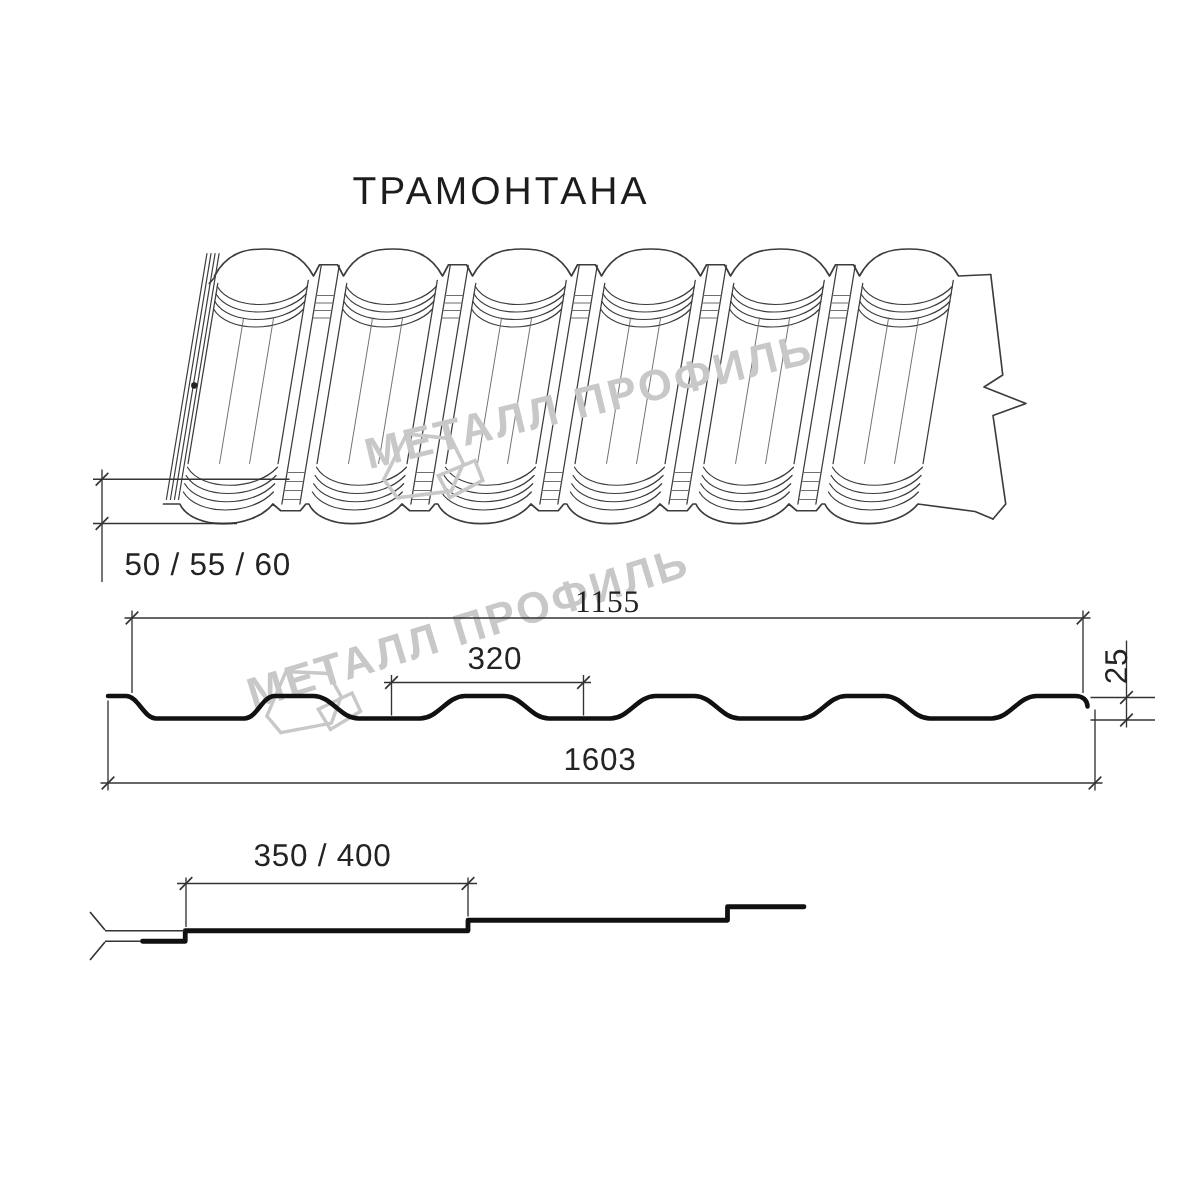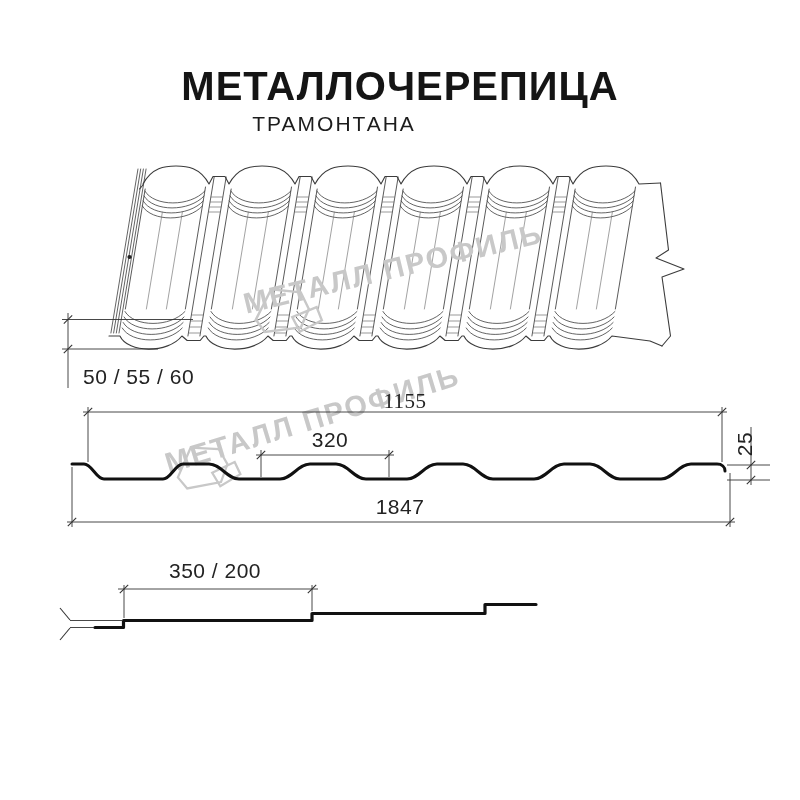--- a/index.html
+++ b/index.html
@@ -1,38 +1,37 @@
 <!DOCTYPE html>
 <html><head>
 <meta charset="utf-8">
 <style>
   html,body{margin:0;padding:0;background:#ffffff;}
   #stage{position:relative;width:800px;height:800px;background:#ffffff;overflow:hidden;
          font-family:"Liberation Sans",sans-serif;}
   .abs{position:absolute;}
   #title{left:0;top:64px;width:800px;text-align:center;font-size:40px;font-weight:bold;
          color:#151515;letter-spacing:1px;white-space:nowrap;}
-  #subtitle{left:0;top:112px;width:668px;text-align:center;font-size:21px;font-weight:500;
+  #subtitle{left:0;top:112px;width:668px;text-align:center;font-size:26px;font-weight:500;
          color:#1c1c1c;letter-spacing:2px;white-space:nowrap;}
   .dim-label{position:absolute;font-size:21px;color:#232323;letter-spacing:.5px;white-space:nowrap;z-index:4;}
   .ctr{text-align:center;}
   .wm{position:absolute;display:flex;align-items:center;gap:10px;color:#c8c8c8;
       font-weight:bold;font-size:29px;letter-spacing:2px;white-space:nowrap;z-index:2;}
   #wm1{left:244px;top:288px;transform:rotate(-13.5deg);transform-origin:0 50%;}
   #wm2{left:166px;top:448px;transform:rotate(-17deg);transform-origin:0 50%;}
   svg{position:absolute;left:0;top:0;}
   #svg3d{z-index:1;} #svgdim{z-index:3;}
   #lbl-25{left:731px;top:432px;transform:rotate(-90deg);transform-origin:50% 50%;}
 </style>
 </head>
 <body>
 
 <div id="stage">
 
-  <div id="title" class="abs">МЕТАЛЛОЧЕРЕПИЦА</div>
   <div id="subtitle" class="abs">ТРАМОНТАНА</div>
 
   <svg id="svg3d" width="800" height="800" viewBox="0 0 800 800">
       <path d="M 139.5,189 L 143,185 L 143,184 C 152,167.5 165,166 176,166 C 187,166 200,167.5 209,184 L 213,176.5 L 225,176.5 L 229,184 L 229,184 C 238,167.5 251,166 262,166 C 273,166 286,167.5 295,184 L 299,176.5 L 311,176.5 L 315,184 L 315,184 C 324,167.5 337,166 348,166 C 359,166 372,167.5 381,184 L 385,176.5 L 397,176.5 L 401,184 L 401,184 C 410,167.5 423,166 434,166 C 445,166 458,167.5 467,184 L 471,176.5 L 483,176.5 L 487,184 L 487,184 C 496,167.5 509,166 520,166 C 531,166 544,167.5 553,184 L 557,176.5 L 569,176.5 L 573,184 L 573,184 C 582,167.5 595,166 606,166 C 617,166 630,167.5 639,184 L 660.5,183" fill="none" stroke="#3c3c3c" stroke-width="1.1" stroke-linejoin="round" stroke-linecap="round"></path>
       <path d="M 144.845,191 C 154.205,207 190.205,207 204.845,191" fill="none" stroke="#3c3c3c" stroke-width="0.8" stroke-linejoin="round" stroke-linecap="round"></path>
       <path d="M 144.02,196 C 153.38,212 189.38,212 204.02,196" fill="none" stroke="#3c3c3c" stroke-width="0.8" stroke-linejoin="round" stroke-linecap="round"></path>
       <path d="M 143.195,201 C 152.555,217 188.555,217 203.195,201" fill="none" stroke="#3c3c3c" stroke-width="0.8" stroke-linejoin="round" stroke-linecap="round"></path>
       <path d="M 142.37,206 C 151.73,222 187.73,222 202.37,206" fill="none" stroke="#3c3c3c" stroke-width="0.8" stroke-linejoin="round" stroke-linecap="round"></path>
       <path d="M 230.845,191 C 240.205,207 276.205,207 290.845,191" fill="none" stroke="#3c3c3c" stroke-width="0.8" stroke-linejoin="round" stroke-linecap="round"></path>
       <path d="M 230.02,196 C 239.38,212 275.38,212 290.02,196" fill="none" stroke="#3c3c3c" stroke-width="0.8" stroke-linejoin="round" stroke-linecap="round"></path>
@@ -212,15 +211,15 @@
       <line x1="70" y1="620.5" x2="123" y2="620.5" stroke="#333333" stroke-width="0.9"></line>
       <line x1="70" y1="627.5" x2="94" y2="627.5" stroke="#333333" stroke-width="0.9"></line>
       <line x1="60" y1="608" x2="70" y2="620" stroke="#333333" stroke-width="1.1"></line>
       <line x1="60" y1="640" x2="70" y2="628" stroke="#333333" stroke-width="1.1"></line>
     </svg>
 
   <div class="dim-label" style="left:83px;top:365px;">50 / 55 / 60</div>
   <div class="dim-label ctr" style="left:355px;top:389px;width:100px;font-family:Liberation Serif, serif;">1155</div>
   <div class="dim-label ctr" style="left:280px;top:428px;width:100px;">320</div>
   <div class="dim-label ctr" id="lbl-25" style="width:28px;">25</div>
-  <div class="dim-label ctr" style="left:350px;top:495px;width:100px;">1847</div>
-  <div class="dim-label ctr" style="left:145px;top:559px;width:140px;">350 / 200</div>
+  <div class="dim-label ctr" style="left:350px;top:495px;width:100px;">1603</div>
+  <div class="dim-label ctr" style="left:145px;top:559px;width:140px;">350 / 400</div>
 </div>
 
 </body></html>

